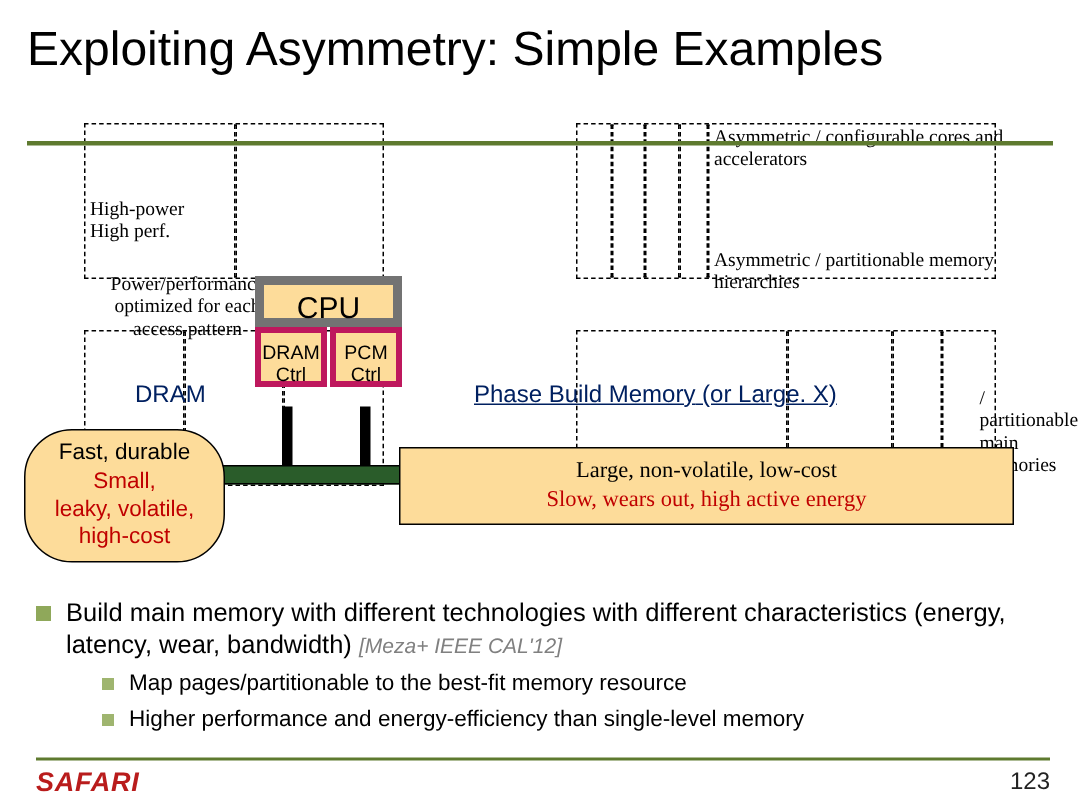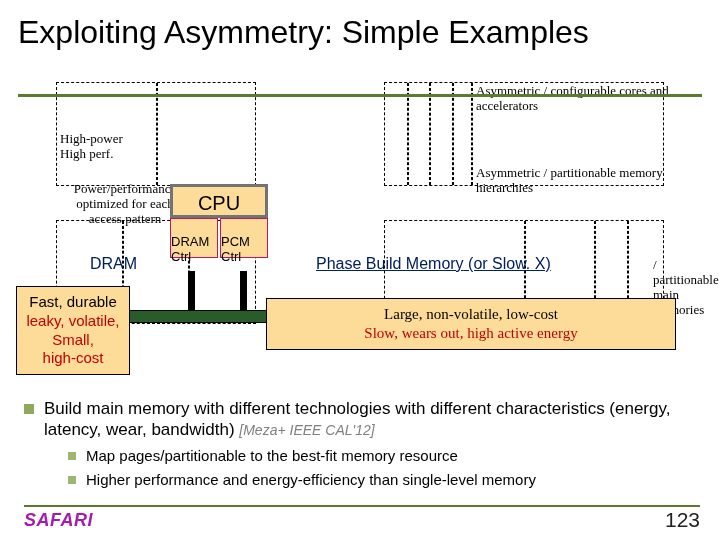--- a/index.html
+++ b/index.html
@@ -70,36 +70,37 @@
     left: 42px; top: 112px;
     width: 130px;
     text-align: center;
   }
 
   .cpu-box {
     position: absolute;
     left: 152px; top: 114px;
     width: 98px; height: 34px;
     background: #fddc9a;
-    border: 3px solid #737373;
+    border: 6px solid #737373;
     font-family: Arial, sans-serif;
     font-size: 20px;
     text-align: center;
     line-height: 32px;
     z-index: 10;
   }
   .ctrl-box {
     position: absolute;
     top: 148px; height: 40px; width: 48px;
     background: #fddc9a;
-    border: 1px solid #be185d;
+    border: 4px solid #be185d;
     font-family: Arial, sans-serif;
     font-size: 13px;
+    text-align: center;
     line-height: 1.15;
-    padding-top: 16px;
+    padding-top: 6px;
     z-index: 10;
   }
   .dram-ctrl { left: 152px; }
   .pcm-ctrl { left: 202px; }
 
   .mem-label {
     font-family: Arial, sans-serif;
     font-size: 16px;
     color: #002060;
     position: absolute;
@@ -129,21 +130,21 @@
     position: absolute;
     background: #fddc9a;
     border: 1px solid #000;
     font-family: Arial, sans-serif;
     font-size: 15px;
     text-align: center;
     line-height: 1.25;
     padding: 6px 8px;
     z-index: 12;
   }
-  .callout-left { left: -2px; top: 216px; width: 114px; }
+  .callout-left { left: -2px; top: 216px; width: 134px; border-radius: 32px; }
   .callout-right { left: 248px; top: 228px; width: 410px; font-family: Liberation Serif, serif; }
 
   .bullets {
     position: absolute;
     top: 398px; left: 24px; right: 18px;
     font-family: Arial, sans-serif;
     font-size: 17px;
     line-height: 1.25;
   }
   .bullet-row { display: flex; align-items: flex-start; margin-bottom: 6px; }
@@ -163,25 +164,25 @@
   }
 
   .footer {
     position: absolute;
     bottom: 8px; left: 24px; right: 20px;
     display: flex; justify-content: space-between; align-items: center;
   }
   .safari {
     font-family: Arial, sans-serif;
     font-size: 18px; font-weight: bold; font-style: italic;
-    color: #a21caf; letter-spacing: 0.5px; text-align: right;
+    color: #b91c1c; letter-spacing: 0.5px; text-align: right;
   }
   .pagenum {
     font-family: Arial, sans-serif;
-    font-size: 21px; color: #222;
+    font-size: 16px; color: #222;
   }
   .red { color: #c00000; }
 </style>
 </head>
 <body>
 
 <div class="title">Exploiting Asymmetry: Simple Examples</div>
 <div class="title-rule"></div>
 
 <div class="diagram-area">
@@ -211,31 +212,31 @@
   <div class="small-text label-tr">Asymmetric / configurable cores and accelerators</div>
   <div class="small-text" style="position:absolute;left:458px;top:96px;width:210px;">Asymmetric / partitionable memory hierarchies</div>
   <div class="small-text label-br-side">/ partitionable main memories</div>
 
   <div class="cpu-box">CPU</div>
   <div class="ctrl-box dram-ctrl">DRAM Ctrl</div>
   <div class="ctrl-box pcm-ctrl">PCM Ctrl</div>
 
   <div class="mem-label dram-label">DRAM</div>
   <div class="mem-label pcm-label">
-    <span>Phase Build Memory</span><span style="text-decoration:none;color:#002060"> (or Slow. X)</span>
+    <span>Phase Build Memory</span><span style="text-decoration:none;color:#002060"> (or Large. X)</span>
   </div>
 
   <div class="bus-bar"></div>
   <div class="riser" style="left:170px"></div>
   <div class="riser" style="left:222px"></div>
 
   <div class="callout callout-left">
     <div>Fast, durable</div>
+    <div class="red">Small,</div>
     <div class="red">leaky, volatile,</div>
-    <div class="red">Small,</div>
     <div class="red">high-cost</div>
   </div>
 
   <div class="callout callout-right">
     <div>Large, non-volatile, low-cost</div>
     <div class="red">Slow, wears out, high active energy</div>
   </div>
 
 </div>
 

